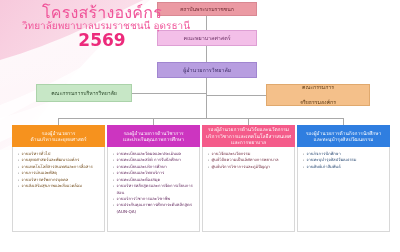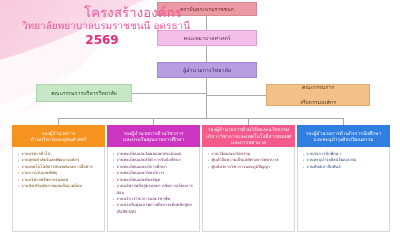--- a/index.html
+++ b/index.html
@@ -9,23 +9,23 @@
     background:#ffffff;
   }
   #stage{position:absolute;inset:0;overflow:hidden;}
 
   
   .bg-base{position:absolute;inset:0;background:#fdf7f9;}
   .bg-svg{position:absolute;inset:0;width:400px;height:252px;}
 
   
   .title-wrap{position:absolute;left:22px;top:6px;width:160px;text-align:center;z-index:5;}
-  .title-1{font-size:13px;color:#f0559a;letter-spacing:.2px;line-height:13px;white-space:nowrap;text-align:right;}
+  .title-1{font-size:16px;color:#f0559a;letter-spacing:.2px;line-height:13px;white-space:nowrap;}
   .title-2{font-size:10px;color:#f0559a;line-height:12px;white-space:nowrap;margin-top:1px;}
-  .title-3{font-size:12px;color:#ec2a7b;font-weight:bold;line-height:14px;margin-top:1px;}
+  .title-3{font-size:17px;color:#ec2a7b;font-weight:bold;line-height:14px;margin-top:1px;}
 
   
   .box{position:absolute;box-sizing:border-box;display:flex;align-items:center;
        justify-content:center;text-align:center;z-index:4;}
   .box span{display:block;width:100%;}
 
   .b-institute{left:157px;top:2px;width:100px;height:14px;background:#eb9aa3;
                border:1px solid #d98892;color:#6e2b33;font-size:5.2px;}
   .b-faculty{left:157px;top:30px;width:100px;height:16px;background:#f3bfe8;
              border:1px solid #de9fd4;color:#6b2f63;font-size:5.4px;}

